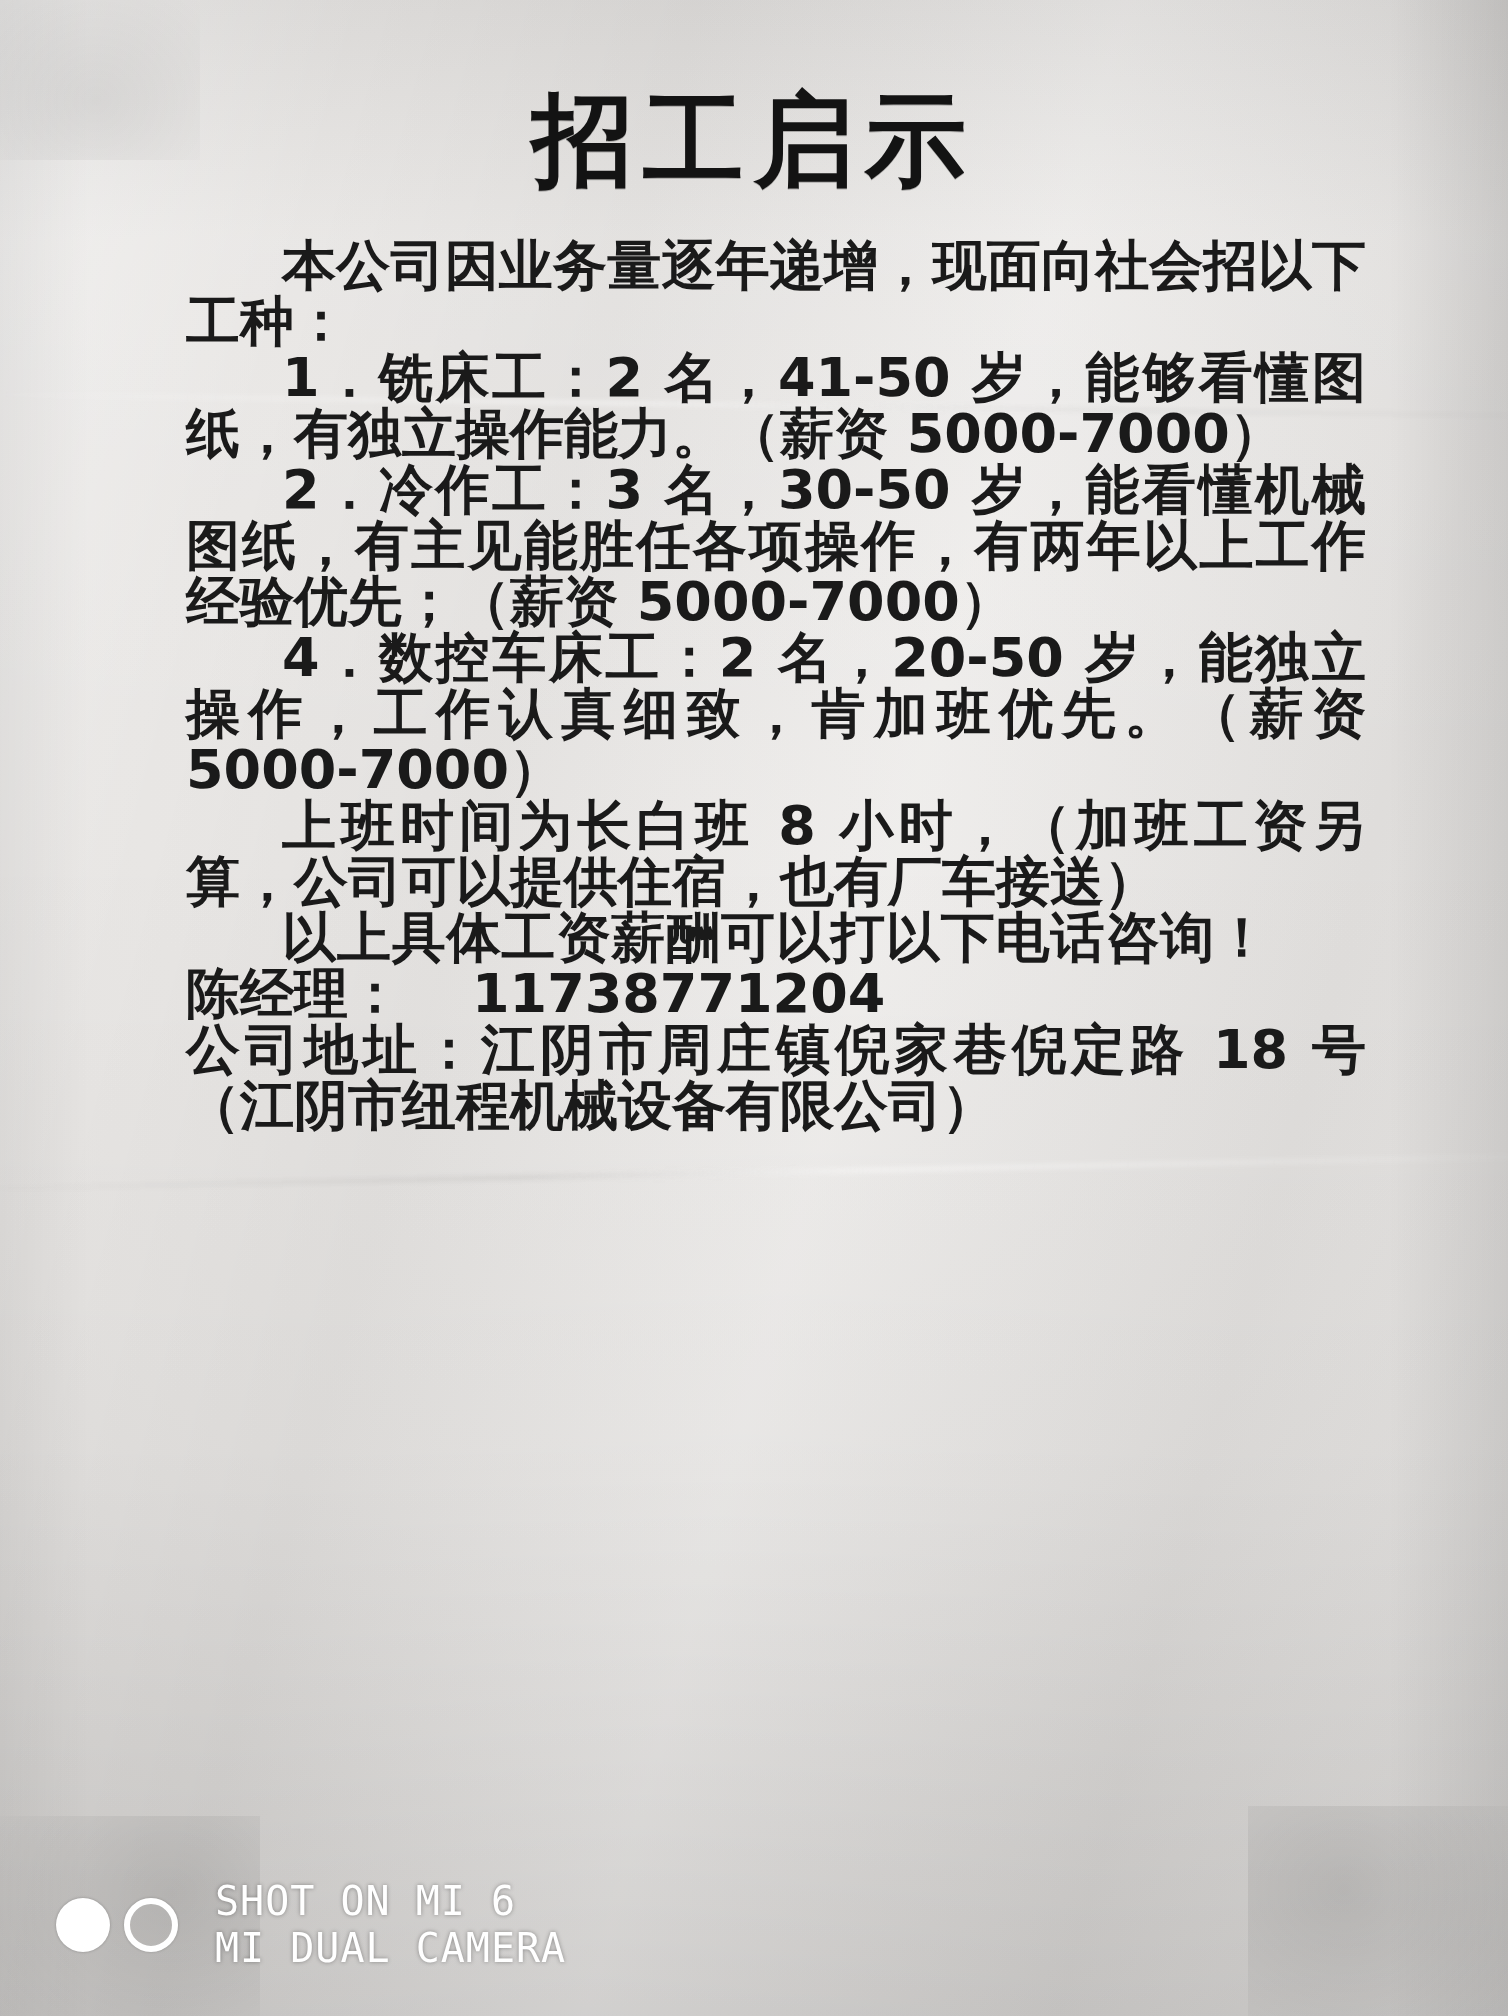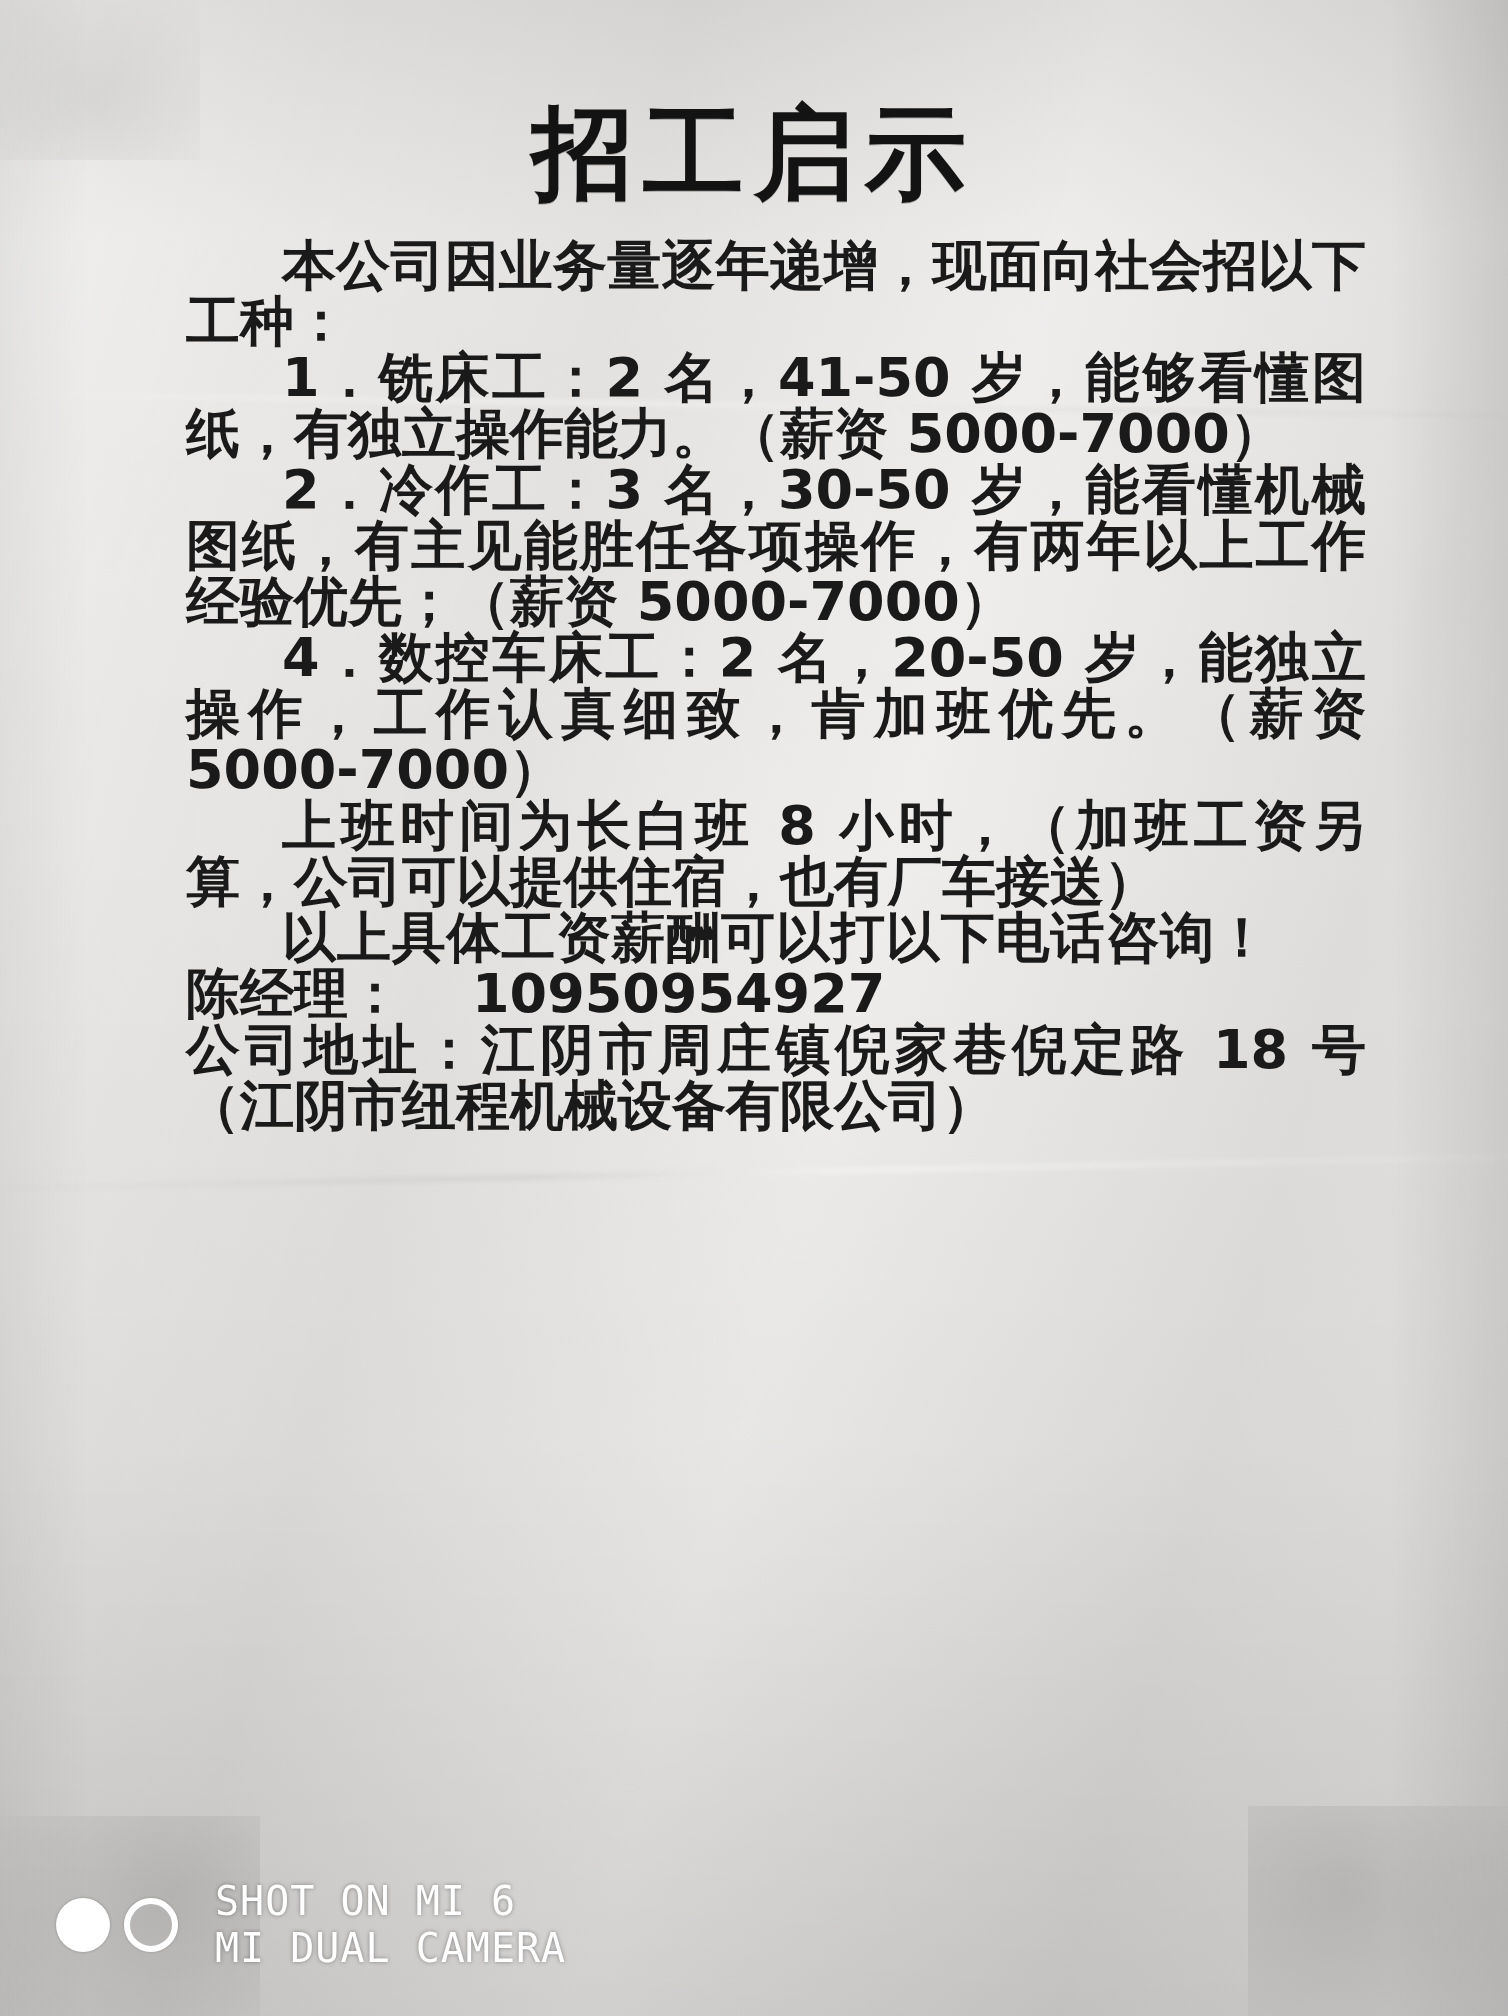--- a/index.html
+++ b/index.html
@@ -71,21 +71,21 @@
 
   .content {
     position: absolute;
     left: 0; top: 0;
     width: 1508px;
     height: 2016px;
     padding: 0;
   }
 
   h1.title {
-    margin: 13px;
+    margin: 0;
     position: absolute;
     left: 0; right: 0;
     top: 74px;
     text-align: center;
     font-size: 101px;
     letter-spacing: 10px;
     font-weight: bold;
     color: #131313;
     font-family: "DejaVu Sans", "Liberation Sans", sans-serif;
     text-shadow: 0 1px 0 rgba(0,0,0,0.25);
@@ -186,21 +186,21 @@
     <div class="body-text">
 
       <p class="para">本公司因业务量逐年递增，现面向社会招以下工种：</p>
 
       <p class="para">1．铣床工：2 名，41-50 岁，能够看懂图纸，有独立操作能力。（薪资 5000-7000）</p>
       <p class="para">2．冷作工：3 名，30-50 岁，能看懂机械图纸，有主见能胜任各项操作，有两年以上工作经验优先；（薪资 5000-7000）</p>
       <p class="para">4．数控车床工：2 名，20-50 岁，能独立操作，工作认真细致，肯加班优先。（薪资 5000-7000）</p>
 
       <p class="para">上班时间为长白班 8 小时，（加班工资另算，公司可以提供住宿，也有厂车接送）</p>
 
-      <p class="para contact-line"><span>以上具体工资薪酬可以打以下电话咨询！</span><span class="sp-a"></span><span>陈经理：</span><span class="sp-b"></span><span>10950954927</span></p>
+      <p class="para contact-line"><span>以上具体工资薪酬可以打以下电话咨询！</span><span class="sp-a"></span><span>陈经理：</span><span class="sp-b"></span><span>11738771204</span></p>
 
       <p class="para flush">公司地址：江阴市周庄镇倪家巷倪定路 18 号（江阴市纽程机械设备有限公司）</p>
 
     </div>
 
     <div class="watermark">
       <div class="wm-dots">
         <div class="wm-dot-filled"></div>
         <div class="wm-dot-hollow"></div>
       </div>

